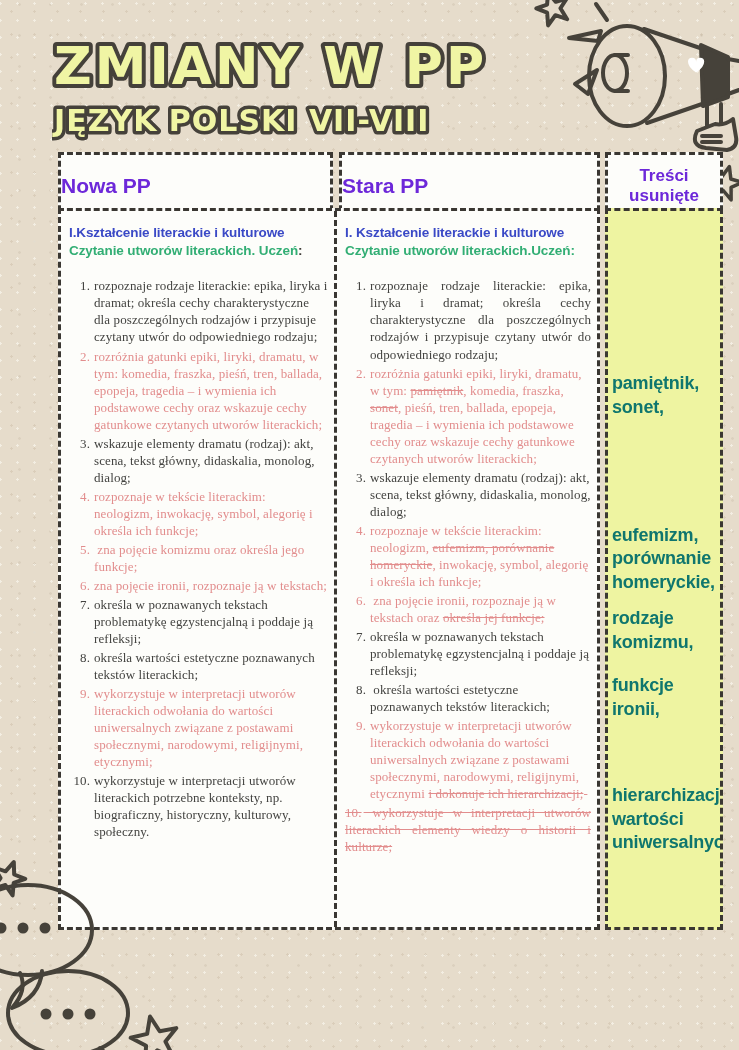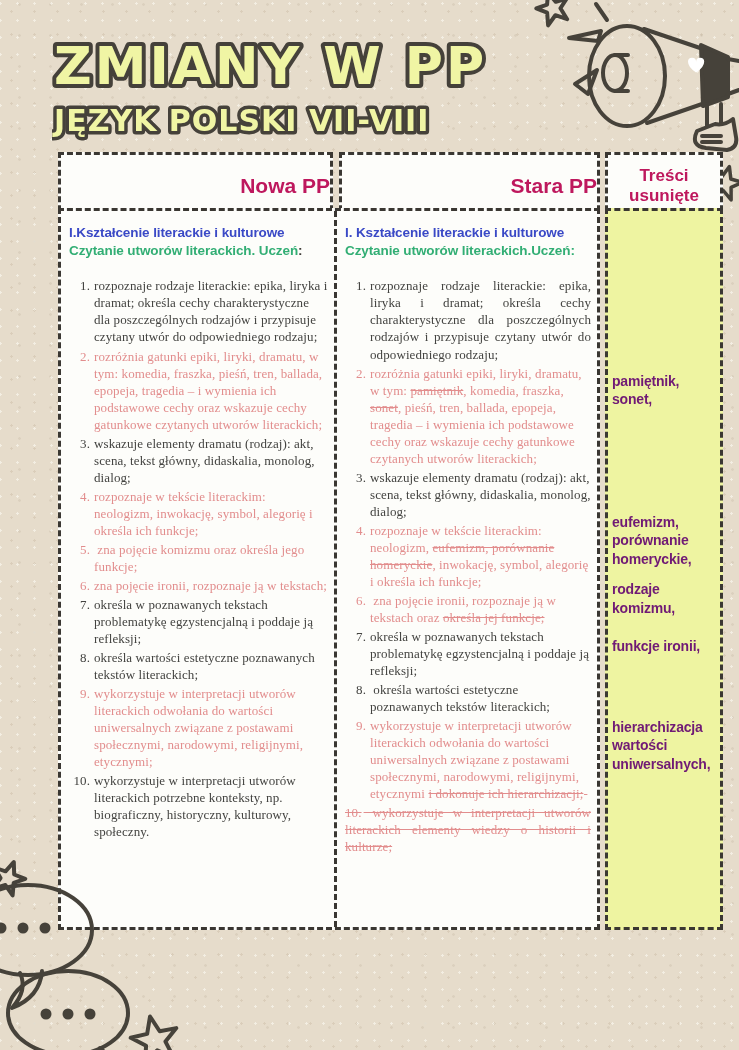--- a/index.html
+++ b/index.html
@@ -16,22 +16,22 @@
     color:#3f3d38;
   }
   svg{display:block;}
   .title-svg{position:absolute;left:52px;top:28px;}
   .doodle{position:absolute;}
 
   
   .hdr-box{
     position:absolute;top:152px;height:68px;box-sizing:border-box;
     background:#fdfdfa;border:3px dashed #3a3732;
-    display:flex;align-items:center;justify-content:flex-end;
-    font-weight:bold;color:#be185d;
+    display:flex;align-items:center;justify-content:flex-start;
+    font-weight:bold;color:#6d28d9;
   }
   #hdr-nowa{left:58px;width:275px;font-size:21px;}
   #hdr-stara{left:339px;width:261px;font-size:21px;}
   #hdr-usuniete{left:605px;width:118px;font-size:17px;line-height:1.15;text-align:center;}
 
   
   .main-box{
     position:absolute;left:58px;top:208px;width:542px;height:722px;box-sizing:border-box;
     background:#fdfdfa;border:3px dashed #3a3732;display:flex;
   }
@@ -51,21 +51,21 @@
   .item.strike-all{
     text-decoration:line-through;text-align:justify;
     padding-left:0;text-indent:0;
   }
   .item.strike-all .num{display:inline;width:auto;padding-right:2px;text-align:left;}
 
   .yellow-box{
     position:absolute;left:605px;top:208px;width:118px;height:722px;box-sizing:border-box;
     background:#eef4a1;border:3px dashed #3a3732;padding:8px 3px 8px 4px;overflow:hidden;
   }
-  .y-entry{font-weight:bold;font-size:14px;line-height:1.32;letter-spacing:-0.2px;color:#701a75;}
+  .y-entry{font-weight:bold;font-size:18px;line-height:1.32;letter-spacing:-0.2px;color:#0f766e;}
   .y-entry:nth-child(1){margin-top:153px;}
   .y-entry:nth-child(2){margin-top:104px;}
   .y-entry:nth-child(3){margin-top:12px;}
   .y-entry:nth-child(4){margin-top:20px;}
   .y-entry:nth-child(5){margin-top:62px;}
   .y-entry:nth-child(6){margin-top:66px;}
 </style>
 </head>
 <body>
 

